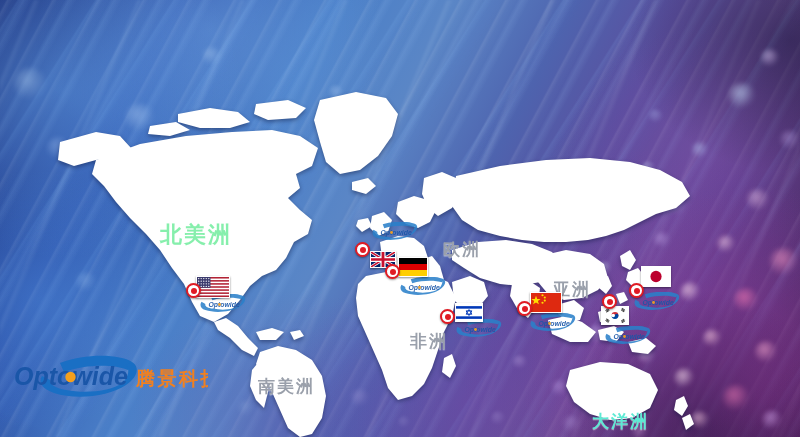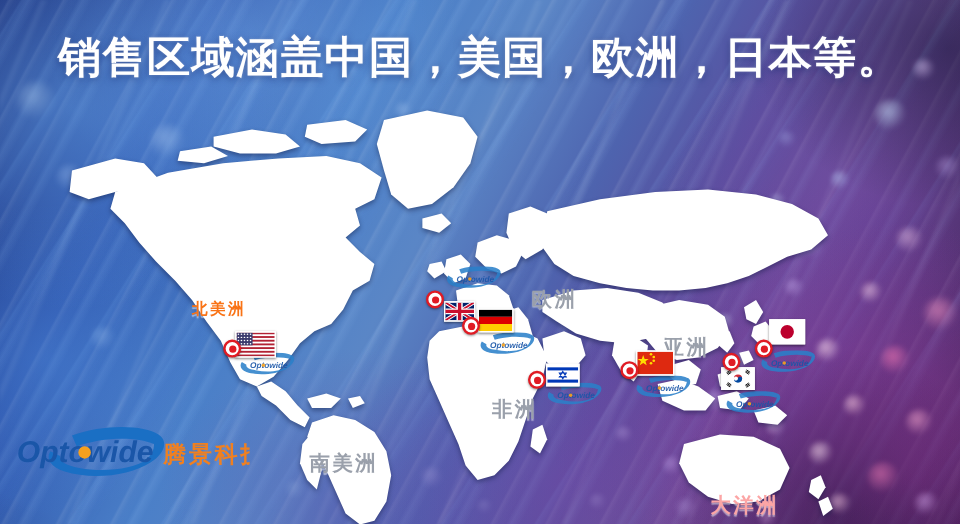--- a/index.html
+++ b/index.html
@@ -258,26 +258,26 @@
                  L610,350 L590,344 L574,332 L566,316 Z"></path>
 
         <path d="M676,330 L684,326 L688,336 L682,346 L674,340 Z"></path>
         <path d="M682,348 L690,344 L694,354 L686,360 Z"></path>
 
         <path d="M628,272 L646,268 L656,276 L648,284 L632,282 Z"></path>
       </g>
     </svg>
 
     <div id="continent-labels">
-        <div class="continent-label" style="left: 160px; top: 179px; font-size: 13px; color: #f97316;">北美洲</div>
+        <div class="continent-label" style="left: 160px; top: 150px; font-size: 22px; color: #86efac;">北美洲</div>
         <div class="continent-label" style="left: 258px; top: 305px; font-size: 17px; color: rgb(154, 160, 171);">南美洲</div>
         <div class="continent-label" style="left: 443px; top: 168px; font-size: 17px; color: rgb(154, 160, 171);">欧洲</div>
         <div class="continent-label" style="left: 410px; top: 260px; font-size: 17px; color: rgb(154, 160, 171);">非洲</div>
         <div class="continent-label" style="left: 553px; top: 208px; font-size: 17px; color: rgb(154, 160, 171);">亚洲</div>
-        <div class="continent-label" style="left: 592px; top: 340px; font-size: 17px; color: #fca5a5; font-family: Liberation Mono, monospace;">大洋洲</div>
+        <div class="continent-label" style="left: 592px; top: 340px; font-size: 17px; color: #5eead4; font-family: Liberation Mono, monospace;">大洋洲</div>
       </div>
 
     <div id="location-markers">
         <div class="owmark" style="left: 200px; top: 224px;"><svg viewBox="0 0 60 26" preserveAspectRatio="xMidYMid meet">
             <path d="M14,3 C30,-2 50,-1 57,3 L55,7 C46,4 30,4 16,8 Z" fill="#2a7fc9" opacity="0.95"></path>
             <path d="M57,3 C61,6 59,12 51,17 C39,24 19,25 7,21 C1,19 -1,14 2,10 L7,13 C6,16 10,18 17,19 C30,22 45,20 51,15 C55,11 56,6 55,4 Z" fill="#2a7fc9" opacity="0.95"></path>
             <text x="11" y="17" font-family="Liberation Sans, sans-serif" font-size="9" font-weight="700" font-style="italic" fill="#1a56a8">Optowide</text>
             <circle cx="25.5" cy="13.6" r="1.9" fill="#f5a01e"></circle>
           </svg></div>
         <div class="flag" style="left: 196px; top: 206px; width: 34px; height: 22px;">
@@ -409,21 +409,20 @@
         <div class="flag" style="left: 641px; top: 196px; width: 30px; height: 21px;">
           <svg viewBox="0 0 30 20" preserveAspectRatio="none" style="width: 100%; height: 100%; display: block;">
             <rect width="30" height="20" fill="#fff"></rect>
             <circle cx="15" cy="10" r="6" fill="#bc002d"></circle>
           </svg>
         </div>
         <div class="pin" style="left: 629px; top: 213px; border-color: rgb(224, 27, 36);"></div>
       </div>
   </div>
 
-  <div id="title">销售区域涵盖中国，美国，欧洲，日本等。</div>
 
   <div id="logo">
     <svg viewBox="0 0 200 52">
 
       <g>
         <path d="M52,8 C78,-2 112,-1 124,7 L120,15 C106,9 78,9 56,17 Z" fill="#1a6fc4"></path>
         <path d="M124,7 C132,12 130,22 118,30 C100,42 68,45 46,38 C34,34 30,27 34,21
                  L42,25 C41,29 47,33 58,35 C78,39 104,36 114,28 C121,22 122,14 118,10 Z" fill="#1a6fc4"></path>
       </g>
 

